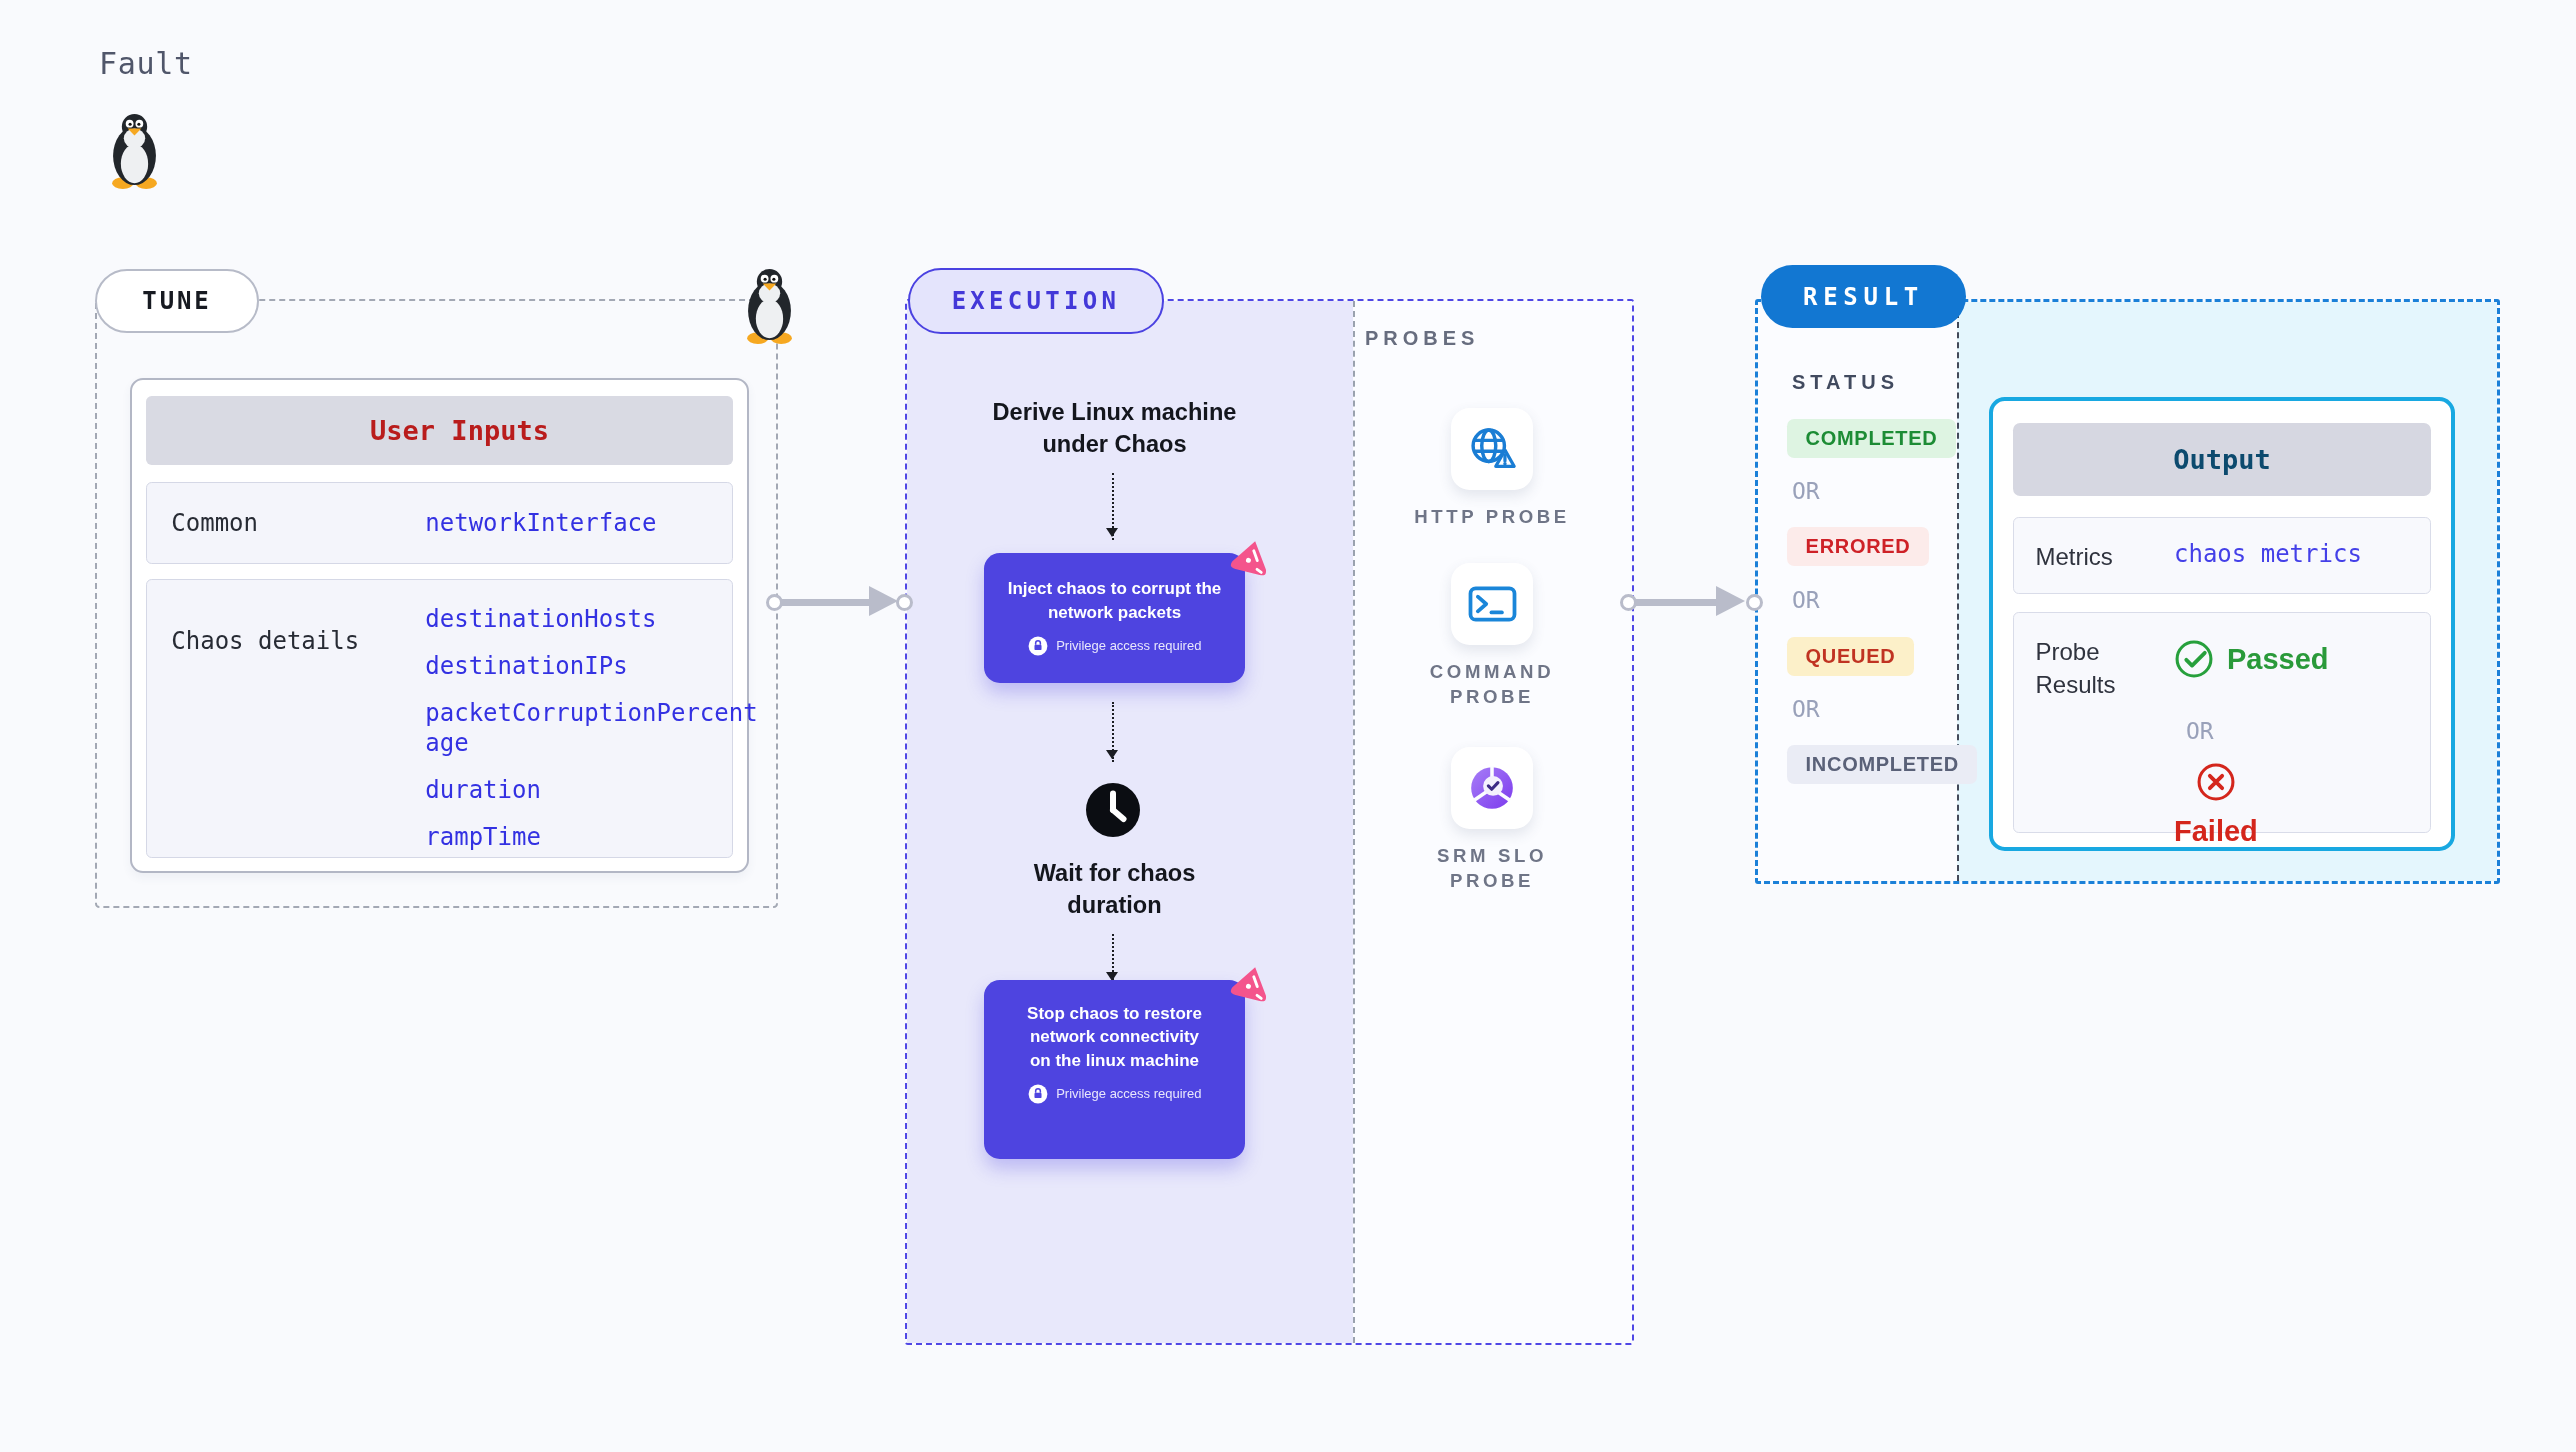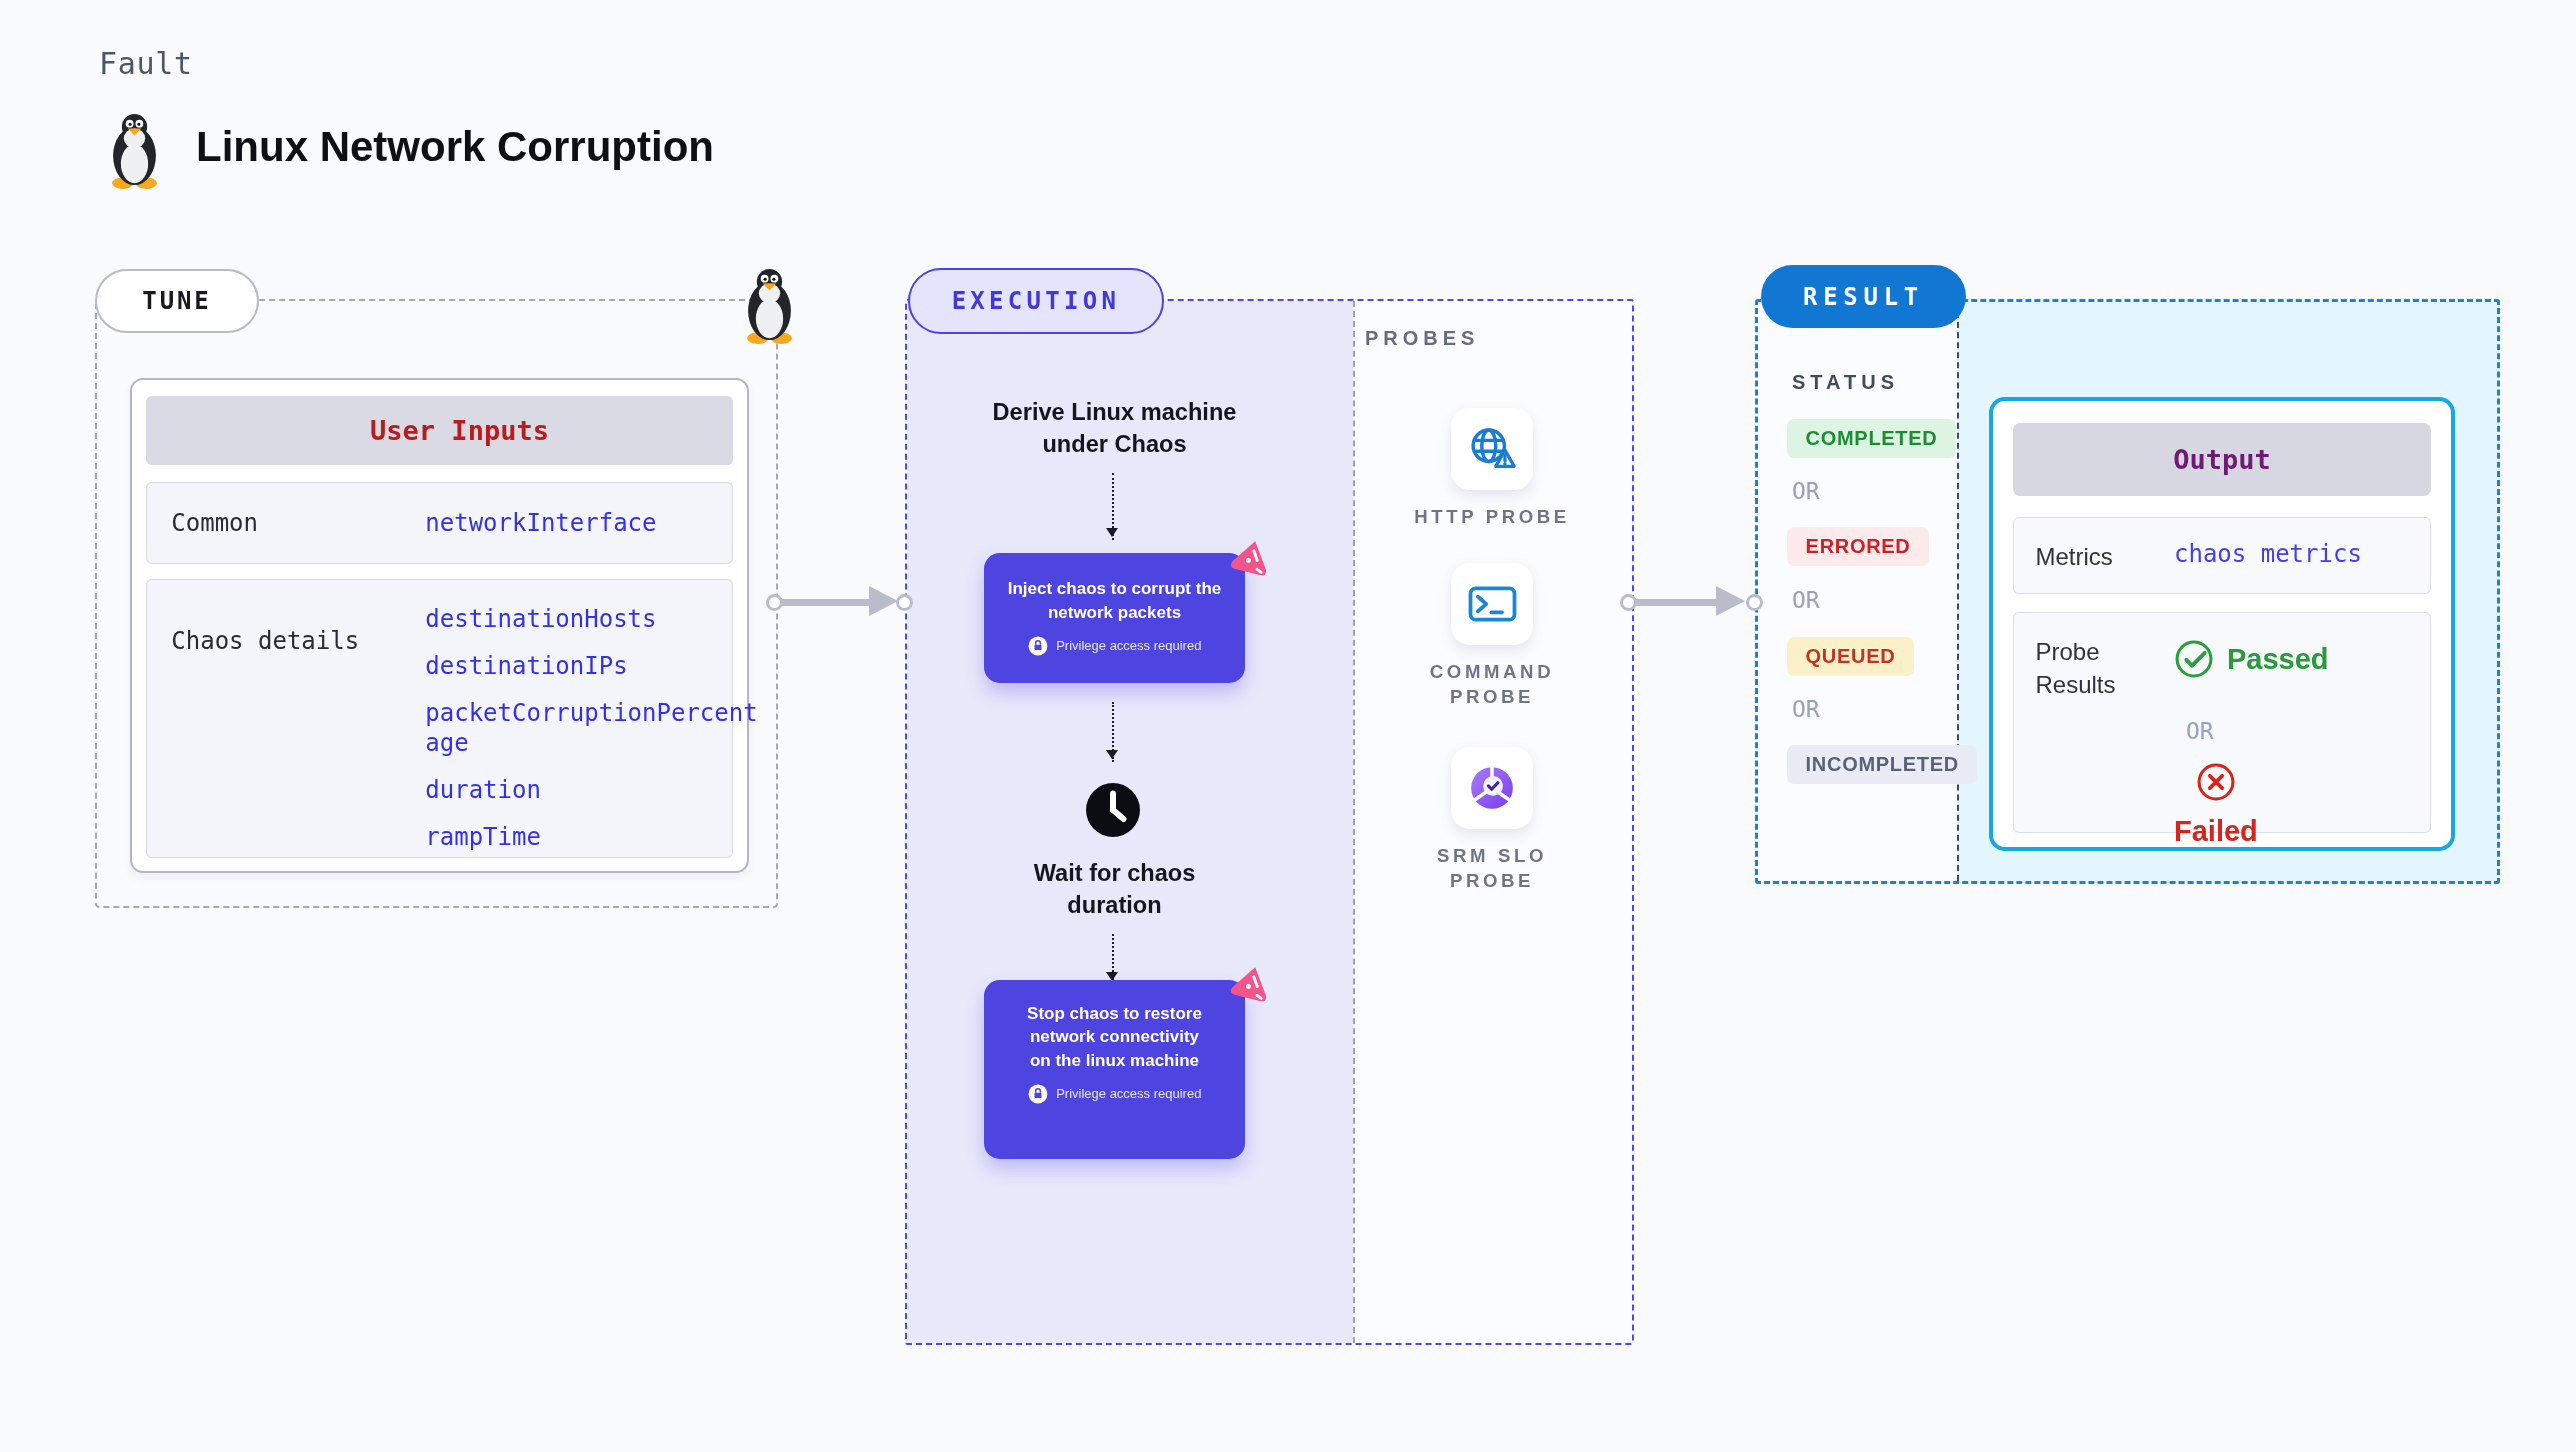--- a/index.html
+++ b/index.html
@@ -102,21 +102,21 @@
   .b-queued{top:335px;background:#fcf0c9;color:#c03322;}
   .b-incompleted{top:443px;background:#eaecf5;color:#5a6178;}
   .or{position:absolute;left:34px;font-family:"DejaVu Sans Mono",monospace;
       font-size:23px;color:#99a1ba;}
   .or1{top:176px;} .or2{top:285px;} .or3{top:394px;}
 
   .output-card{position:absolute;left:231px;top:95px;width:466px;height:454px;background:#ffffff;
                border:4.3px solid #18a8e1;border-radius:15.8px;box-sizing:border-box;}
   .out-header{position:absolute;left:20px;right:20px;top:21.5px;height:73px;background:#d6d7e1;
               border-radius:7.2px;display:flex;align-items:center;justify-content:center;
-              font-family:"DejaVu Sans Mono",monospace;font-weight:700;font-size:27px;color:#701a75;}
+              font-family:"DejaVu Sans Mono",monospace;font-weight:700;font-size:27px;color:#0c4a6e;}
   .out-row{position:absolute;left:20px;right:20px;background:#f8f9fd;border:1.4px solid #d9dce9;
            border-radius:5.7px;}
   .out-row1{top:116px;height:75px;}
   .out-row2{top:211px;height:219px;padding-left:9px;}
   .out-label{position:absolute;left:21.5px;font-family:Liberation Sans, sans-serif;
              font-size:24px;color:#2f333e;line-height:33px;}
   .out-value{position:absolute;left:160px;font-family:"DejaVu Sans Mono",monospace;
              font-size:24px;color:#4440e8;}
   .res-line{position:absolute;left:160px;display:flex;align-items:center;gap:13px;}
   .res-passed{top:26px;} .res-failed{top:149px;flex-direction:column;}
@@ -200,21 +200,20 @@
         <circle cx="26" cy="26" r="22" fill="none" stroke="#d4261c" stroke-width="4"></circle>
         <path d="M18 18 l16 16 M34 18 l-16 16" stroke="#d4261c" stroke-width="5" stroke-linecap="round"></path>
       </symbol>
     </defs>
   </svg>
 
   <div class="eyebrow">Fault</div>
   <svg class="tux-header" viewBox="0 0 82 106" width="59" height="76">
       <use href="#tux"></use>
     </svg>
-  <div class="page-title">Linux Network Corruption</div>
 
   <div class="pill pill-tune">TUNE</div>
   <div class="tune-box">
     <svg class="tux-tune" viewBox="0 0 82 106" width="59" height="76">
         <use href="#tux"></use>
       </svg>
     <div class="ui-card">
       <div class="ui-header">User Inputs</div>
       <div class="ui-row ui-row1">
         <div class="ui-label" style="top:26px;">Common</div>

